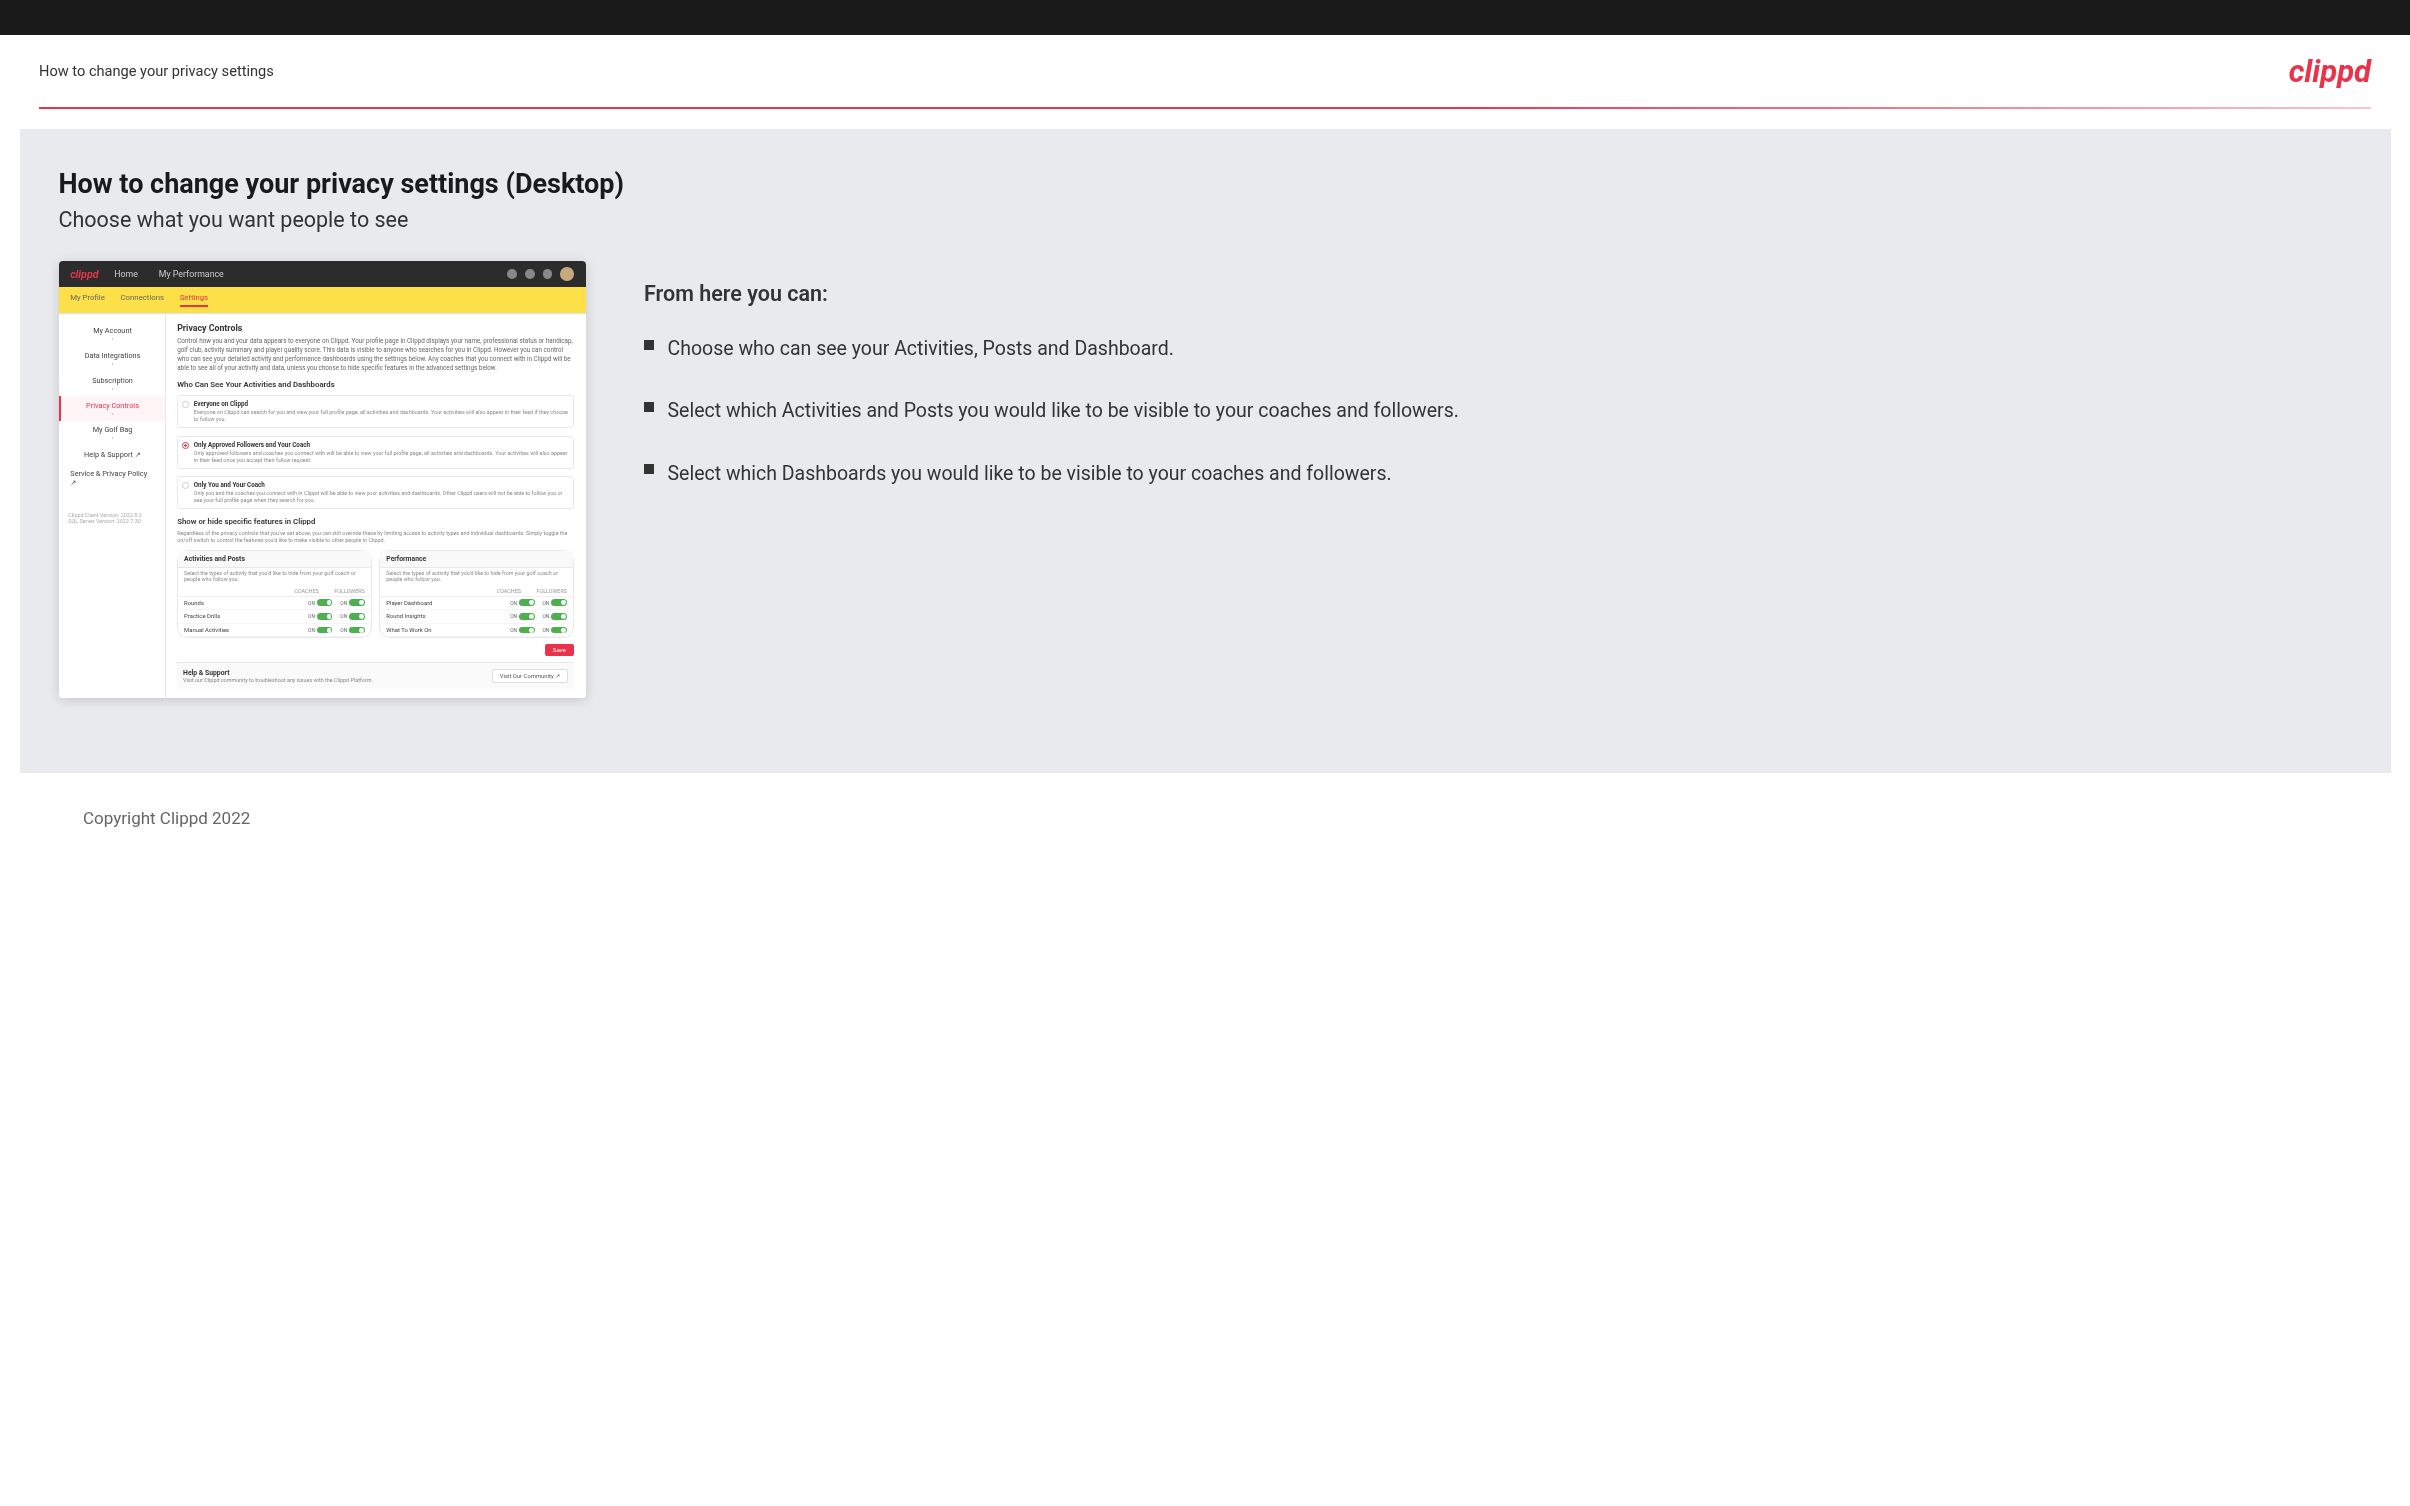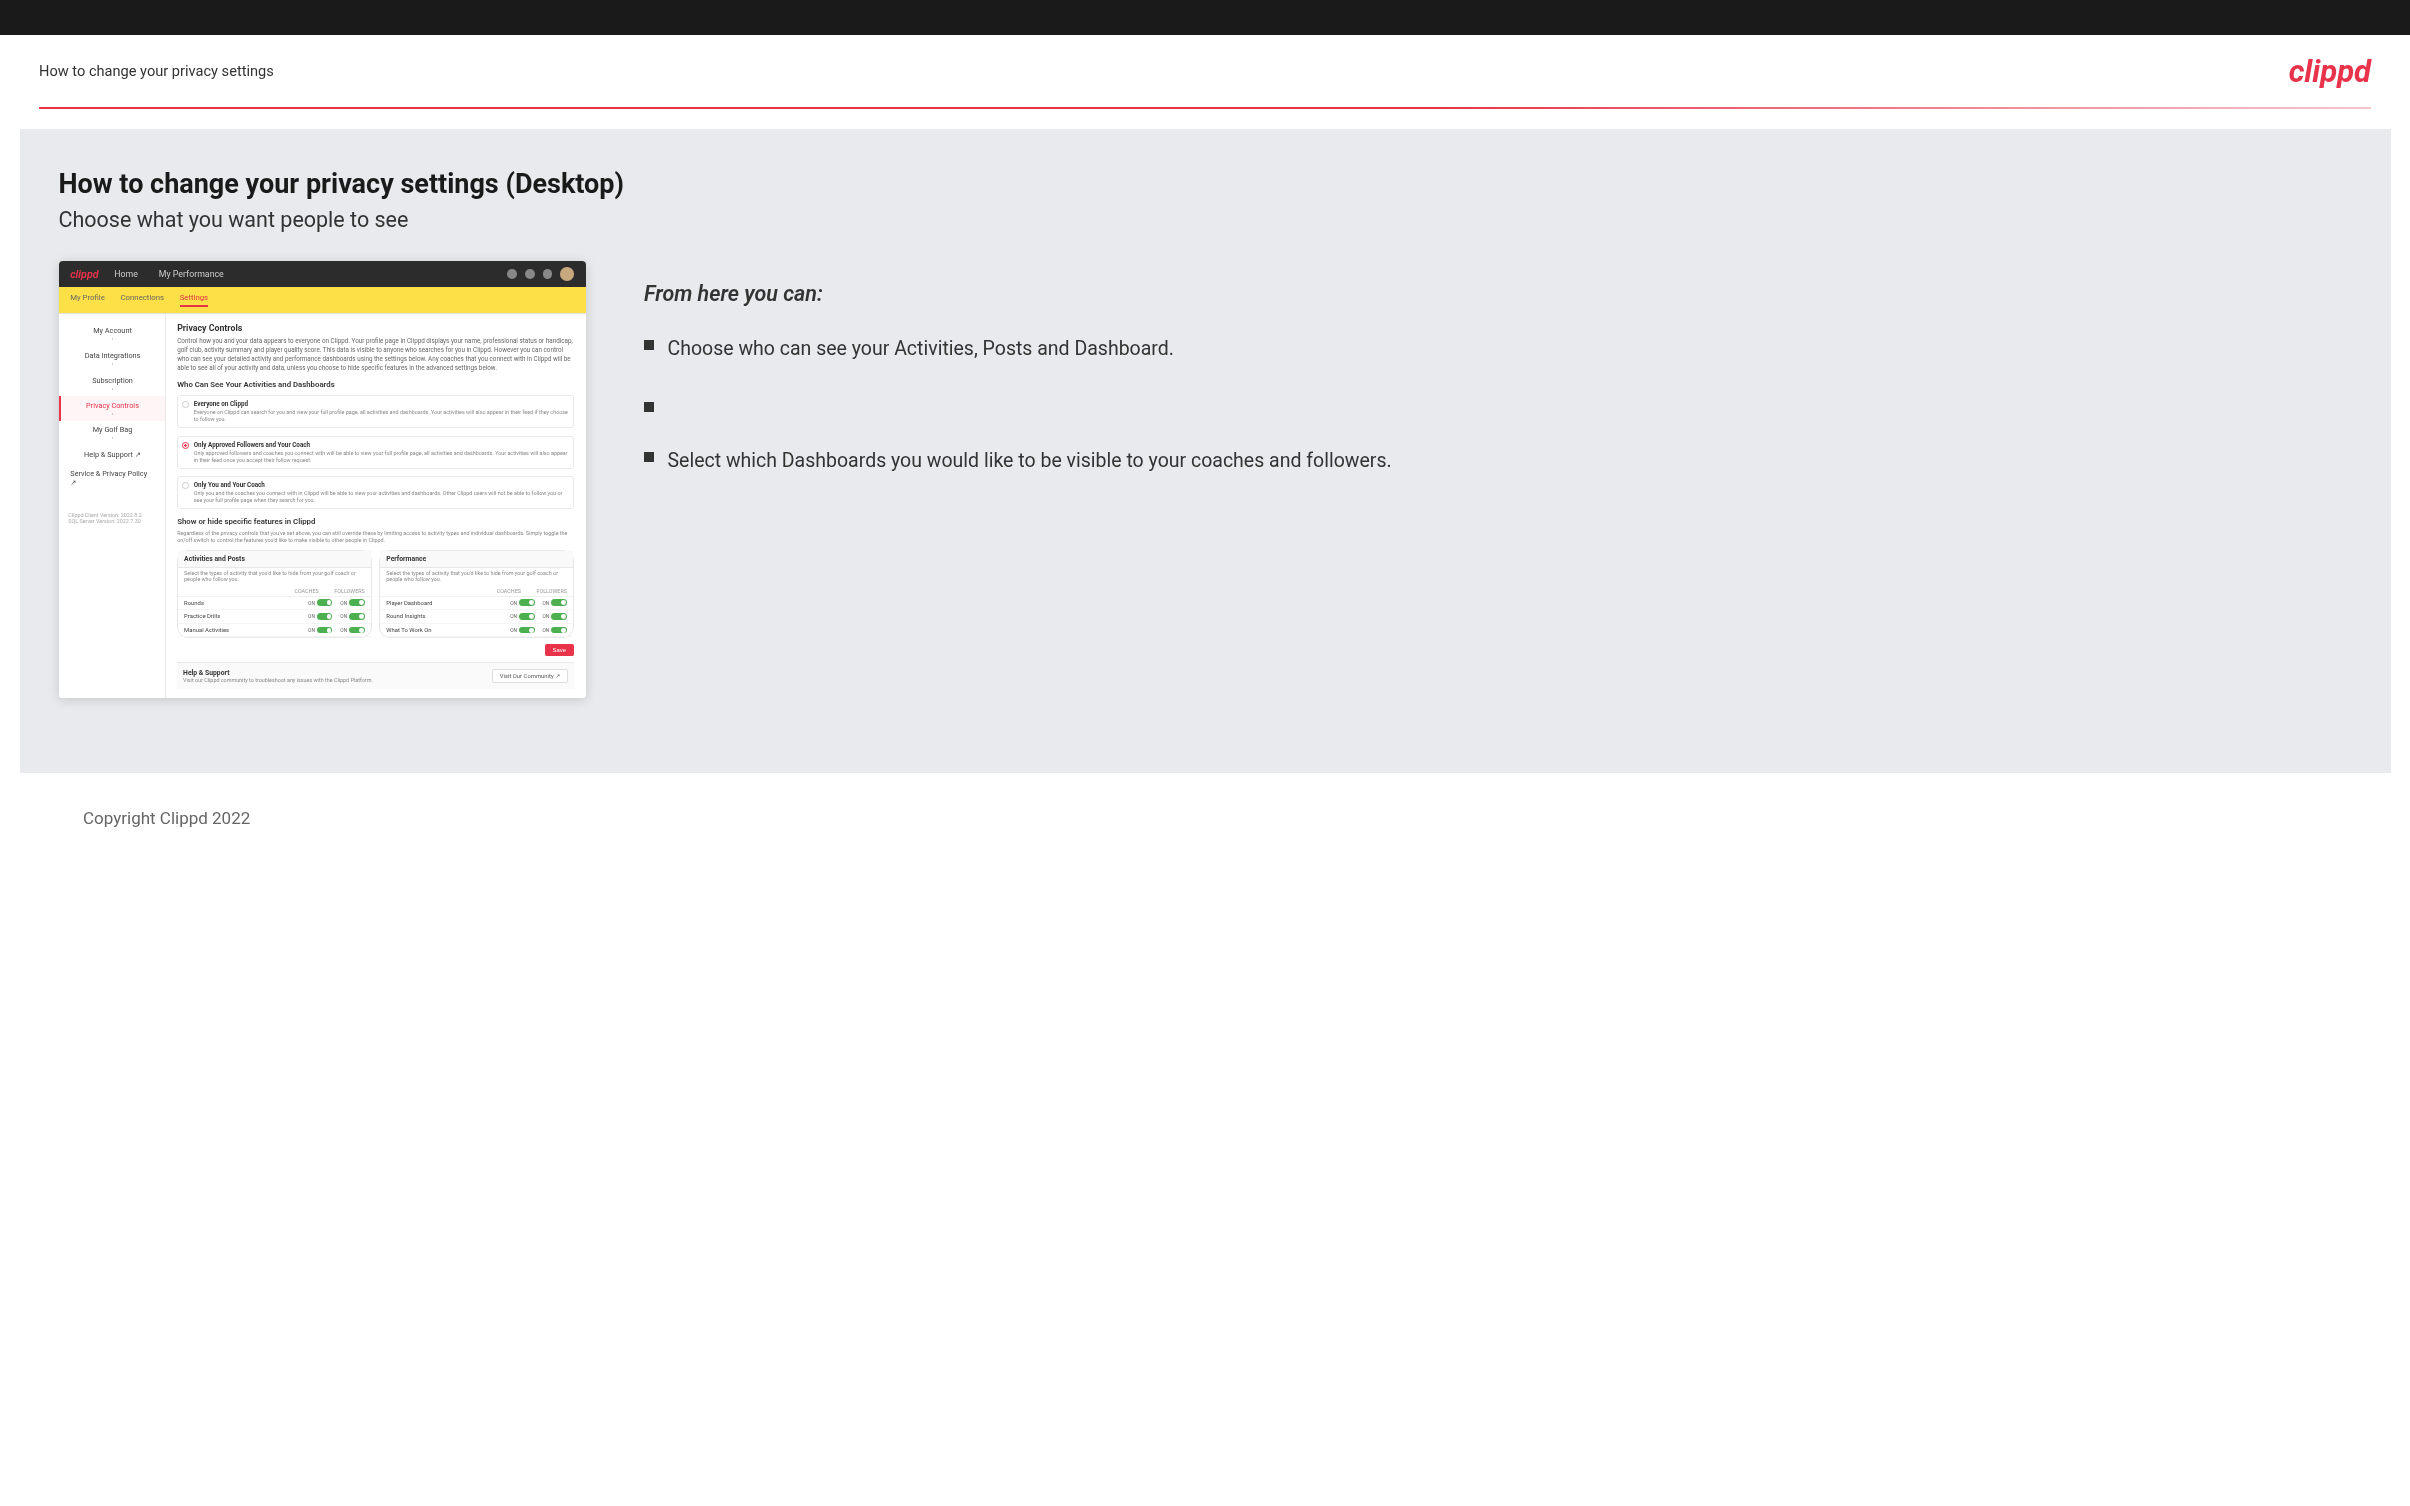--- a/index.html
+++ b/index.html
@@ -368,21 +368,20 @@
     
     .right-panel {
       flex: 1;
       padding: 19.5px 0 0 19.5px;
     }
     .from-here-title {
       font-size: 21.5px;
       font-weight: 600;
       color: #333;
       margin-bottom: 29px;
-      font-style: italic;
     }
     .bullet-list {
       list-style: none;
       padding: 0;
     }
     .bullet-item {
       display: flex;
       align-items: flex-start;
       gap: 13.7px;
       margin-bottom: 35px;
@@ -636,20 +635,21 @@
 
     <div class="right-panel">
       <div class="from-here-title">From here you can:</div>
       <ul class="bullet-list">
         <li class="bullet-item">
           <div class="bullet-square"></div>
           <span class="bullet-text">Choose who can see your Activities, Posts and Dashboard.</span>
         </li>
         <li class="bullet-item">
           <div class="bullet-square"></div>
+          <span class="bullet-text">Select which Activities and Posts you would like to be visible to your coaches and followers.</span>
         </li>
         <li class="bullet-item">
           <div class="bullet-square"></div>
           <span class="bullet-text">Select which Dashboards you would like to be visible to your coaches and followers.</span>
         </li>
       </ul>
     </div>
 
   </div>
 </div>

